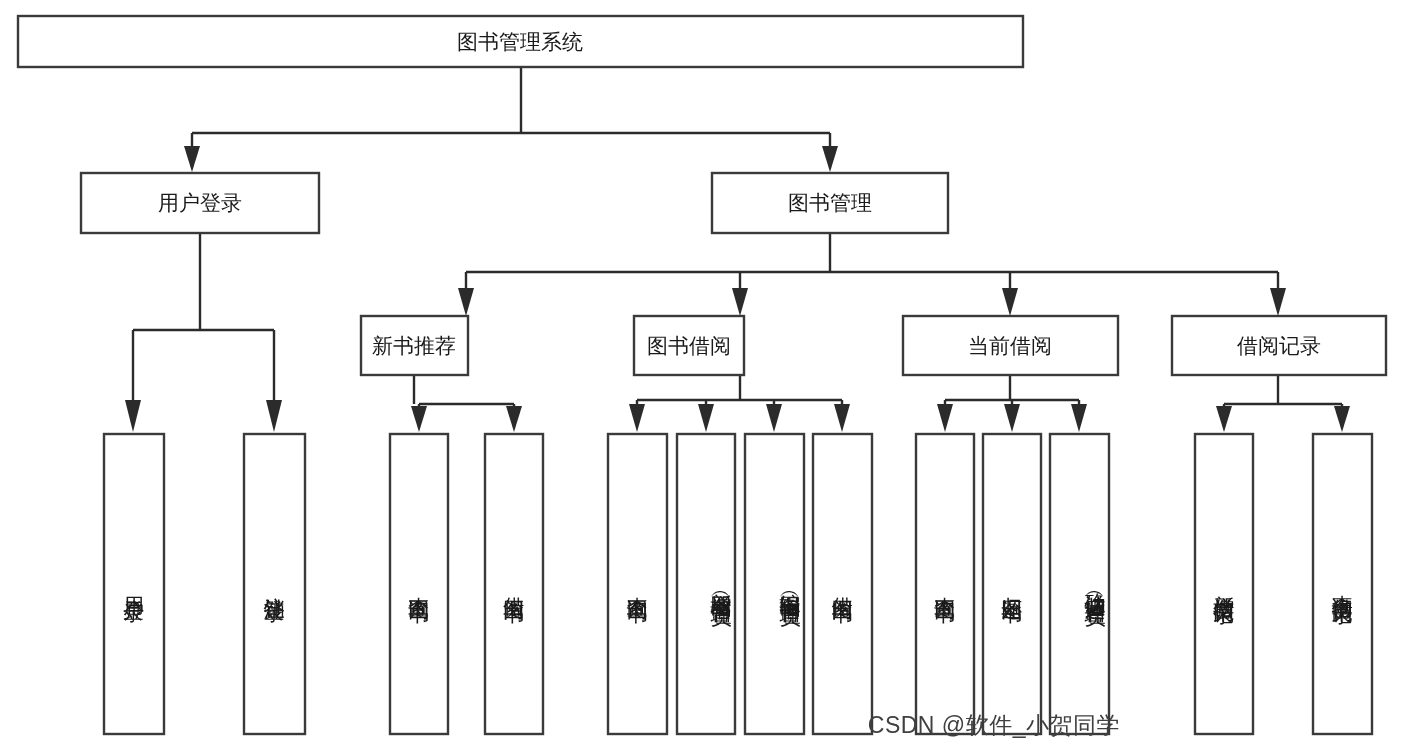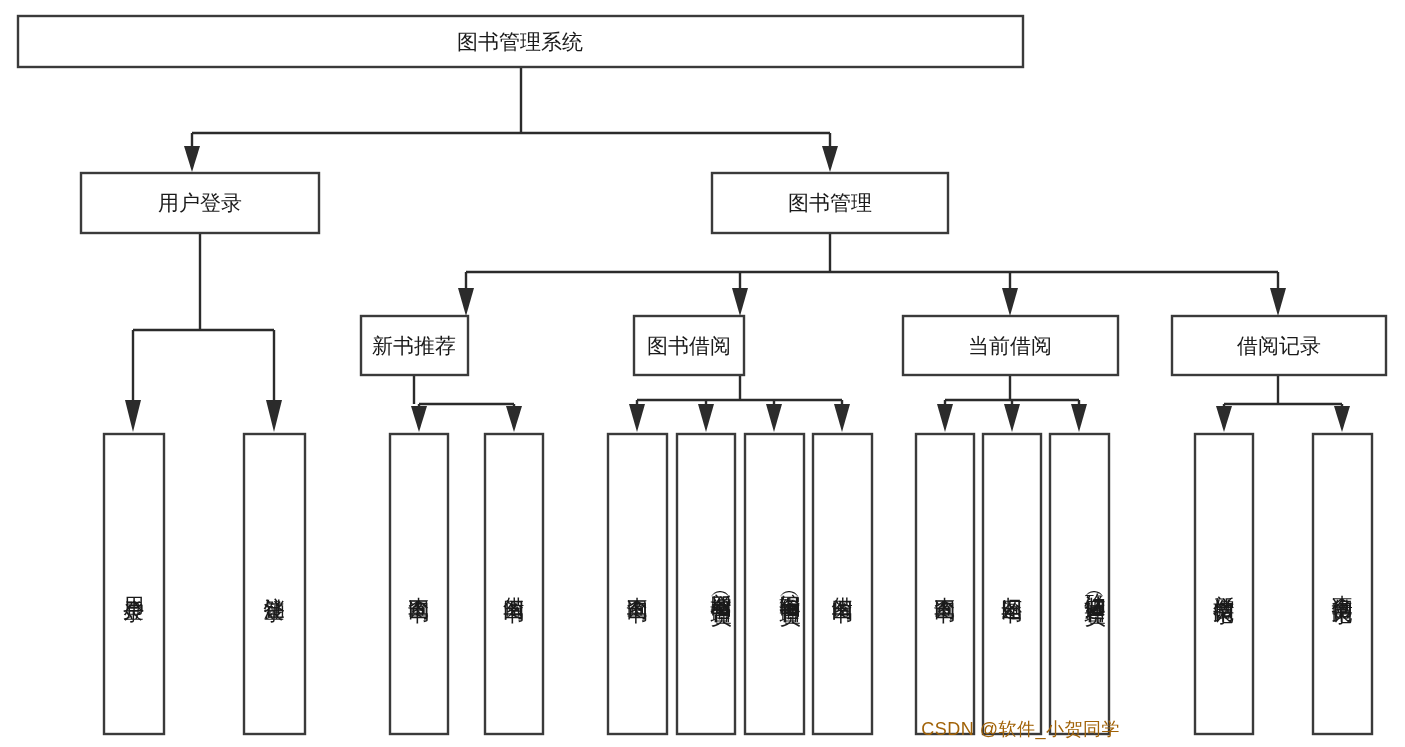--- a/index.html
+++ b/index.html
@@ -62,22 +62,22 @@
     letter-spacing: 2px;
     color: #1a1a1a;
     white-space: nowrap;
     pointer-events: none;
   }
   .watermark {
     position: absolute;
     right: 8px;
     bottom: 6px;
     font-family: "Liberation Sans", "DejaVu Sans", sans-serif;
-    font-size: 18px;
-    color: #a16207;
+    font-size: 23px;
+    color: #404040;
     letter-spacing: 0.5px;
     white-space: nowrap;
   }
 </style>
 </head>
 <body>
 
 <div id="diagram-root">
 
   <svg class="diagram-svg" viewBox="0 0 1405 747" xmlns="http://www.w3.org/2000/svg">

